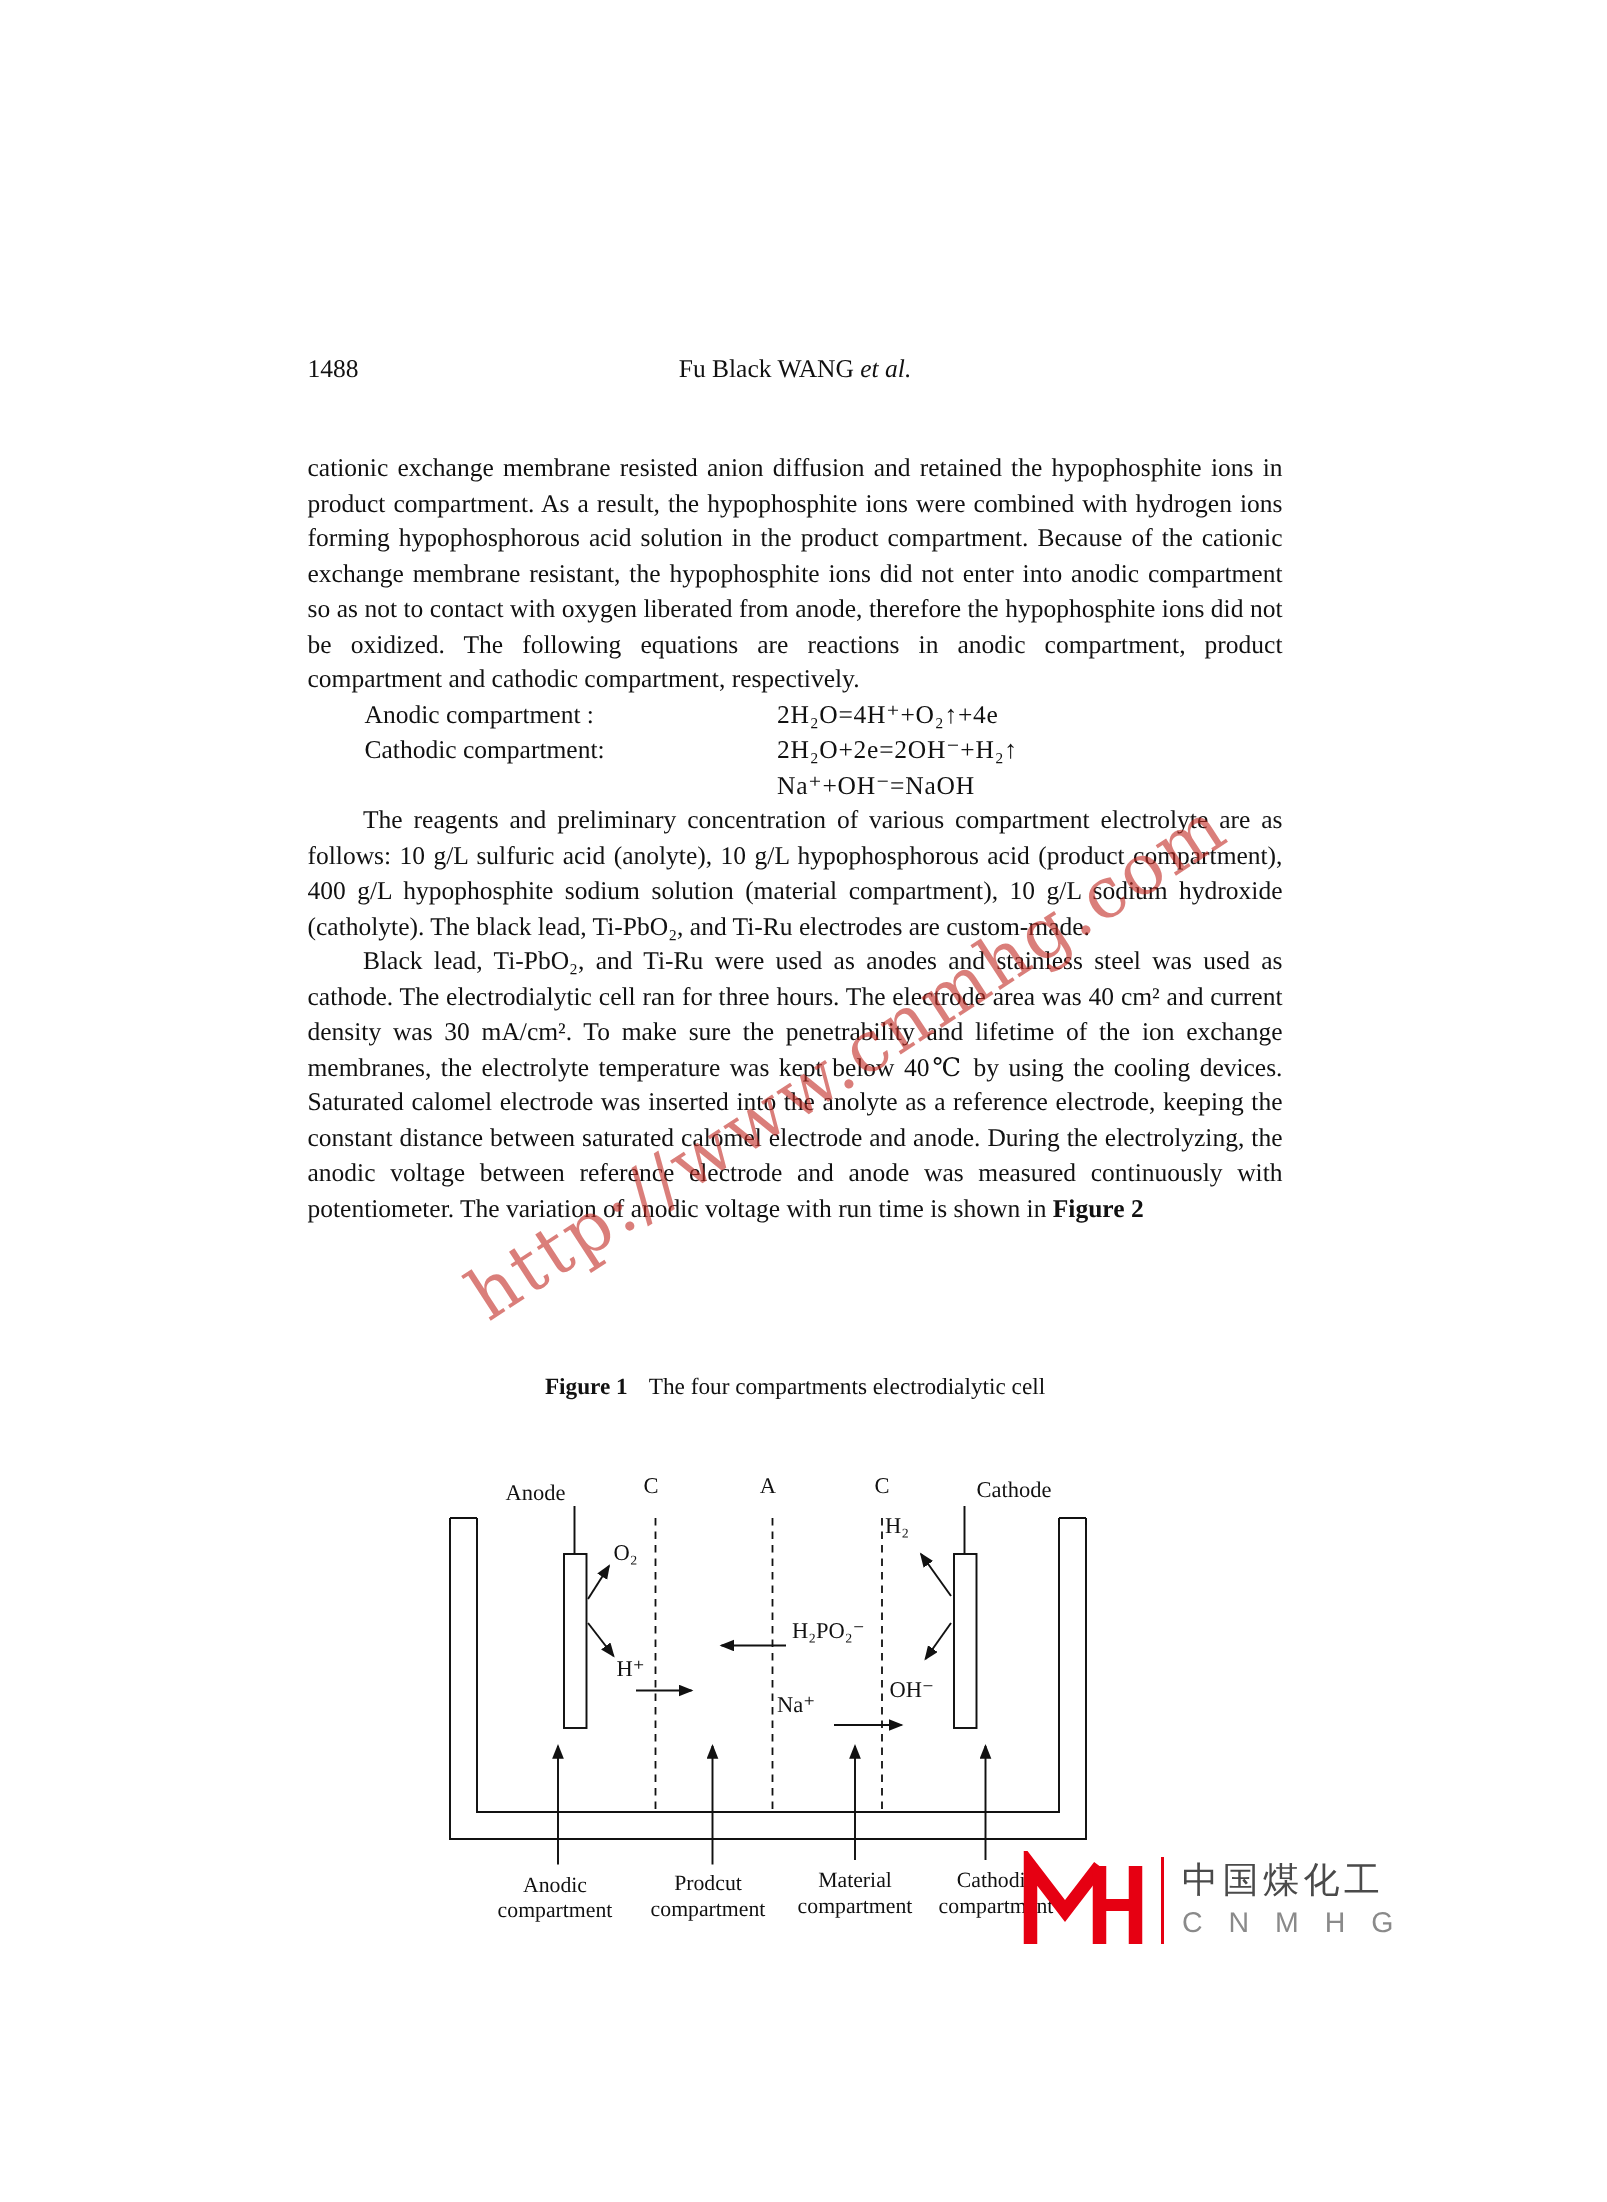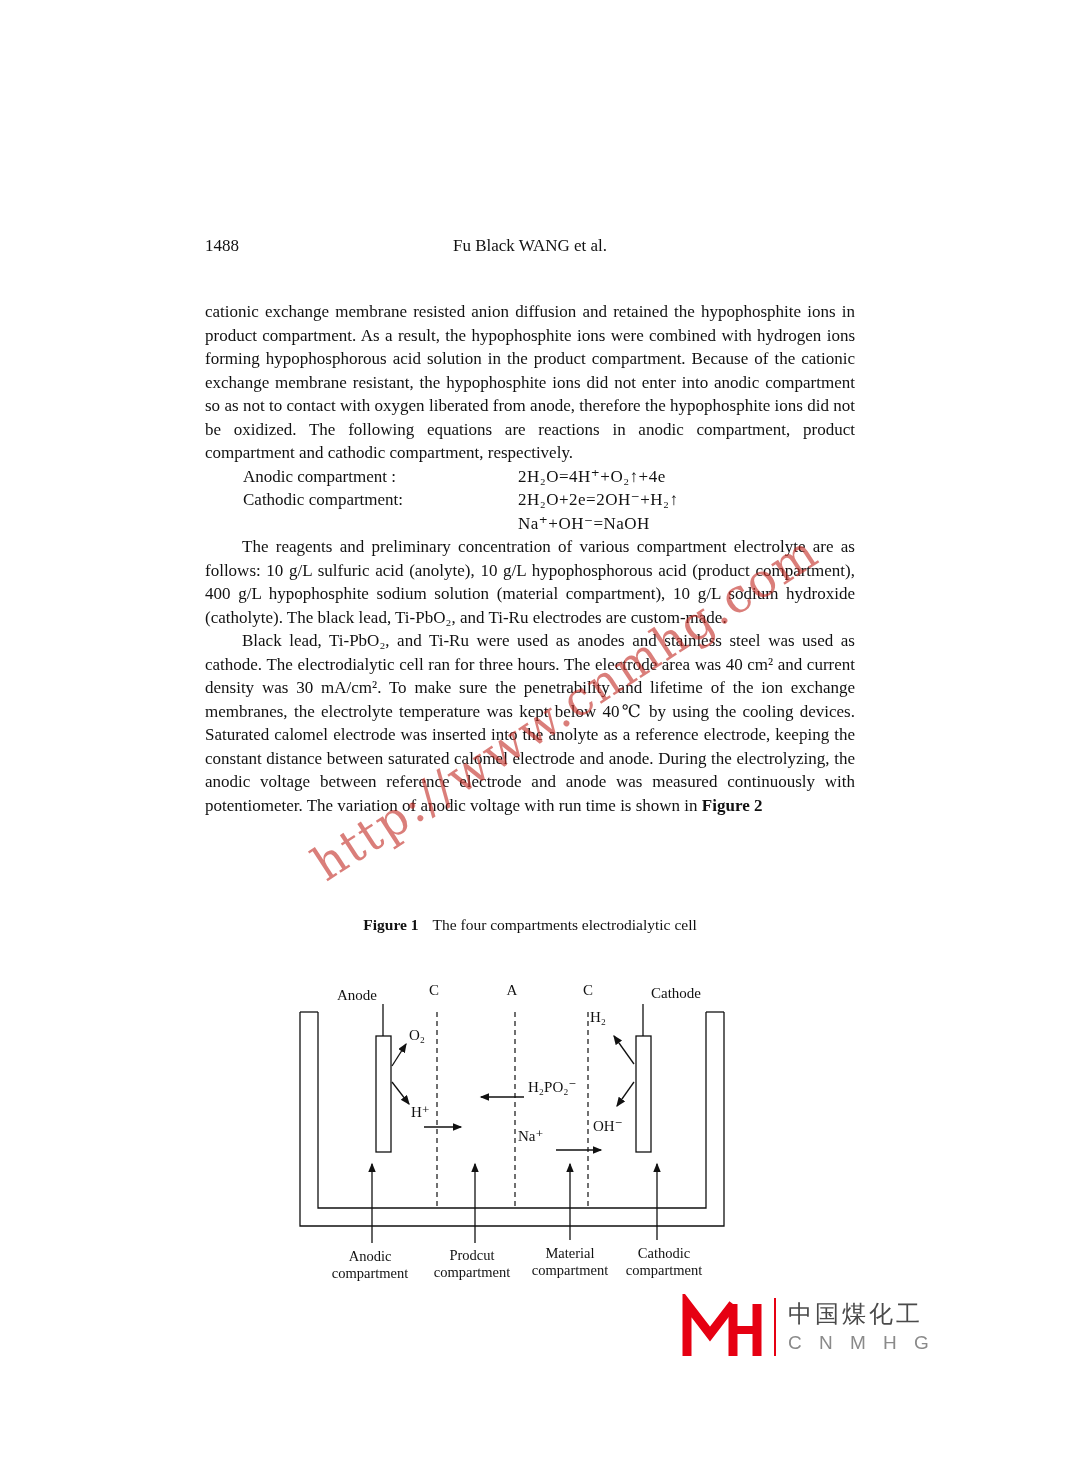--- a/index.html
+++ b/index.html
@@ -5,21 +5,21 @@
   * { margin:0; padding:0; box-sizing:border-box; }
   html,body { background:#ffffff; }
   body { width:1071px; height:1468px; position:relative;
          font-family:"Liberation Serif","DejaVu Serif",serif; color:#111; }
   .page { position:absolute; inset:0; width:1071px; height:1468px; background:#fff; overflow:hidden; }
 
   
   .header { position:absolute; top:236px; left:205px; width:650px; height:24px; font-size:17px; }
   .pagenum { position:absolute; left:0; top:0; }
   .running-head { display:block; text-align:center; }
-  .etal { }
+  .etal { font-style:italic; }
 
   
   .content { position:absolute; top:300px; left:205px; width:650px; font-size:17px; line-height:23.5px; text-align:justify; }
   p.para { text-align:justify; }
   p.indent { text-indent:37px; }
 
   .equations { margin:0; }
   .eq-row { display:flex; line-height:23.5px; }
   .eq-label { width:313px; padding-left:38px; flex:0 0 auto; }
   .eq-formula { flex:1 1 auto; letter-spacing:0.5px; }
@@ -35,21 +35,21 @@
   .stroke { stroke:#111; stroke-width:1.3; fill:none; }
   .dashed { stroke:#111; stroke-width:1.2; fill:none; stroke-dasharray:5 4; }
   .electrode { fill:#ffffff; stroke:#111; stroke-width:1.3; }
 
   
   .watermark { position:absolute; left:215px; top:680px; width:700px; text-align:center;
                font-size:47px; letter-spacing:2px; opacity:0.6; transform:rotate(-33deg);
                font-family:"DejaVu Serif",serif; pointer-events:none; z-index:5; white-space:nowrap; }
 
   
-  .logo { position:absolute; left:680px; top:1292px; display:flex; align-items:center; height:70px; }
+  .logo { position:absolute; left:680px; top:1232px; display:flex; align-items:center; height:70px; }
   .logo-divider { width:2px; height:58px; margin:0 12px 0 10px; }
   .logo-texts { display:flex; flex-direction:column; justify-content:center; }
   .logo-cn { font-size:24px; color:#4a4a4a; letter-spacing:3px; line-height:32px;
              font-family:"Liberation Sans","DejaVu Sans",sans-serif; }
   .logo-en { font-size:19px; color:#8a8a8a; letter-spacing:6px; line-height:26px;
              font-family:"Liberation Sans","DejaVu Sans",sans-serif; }
 </style>
 </head>
 <body>
 

